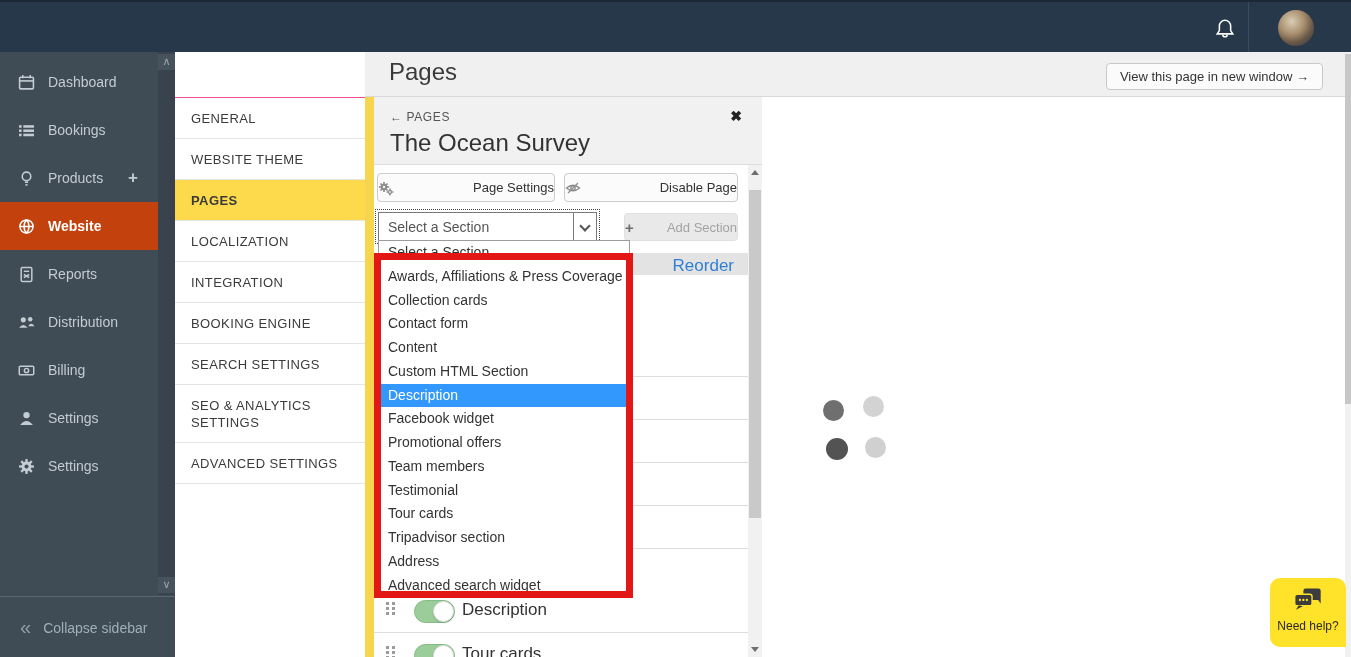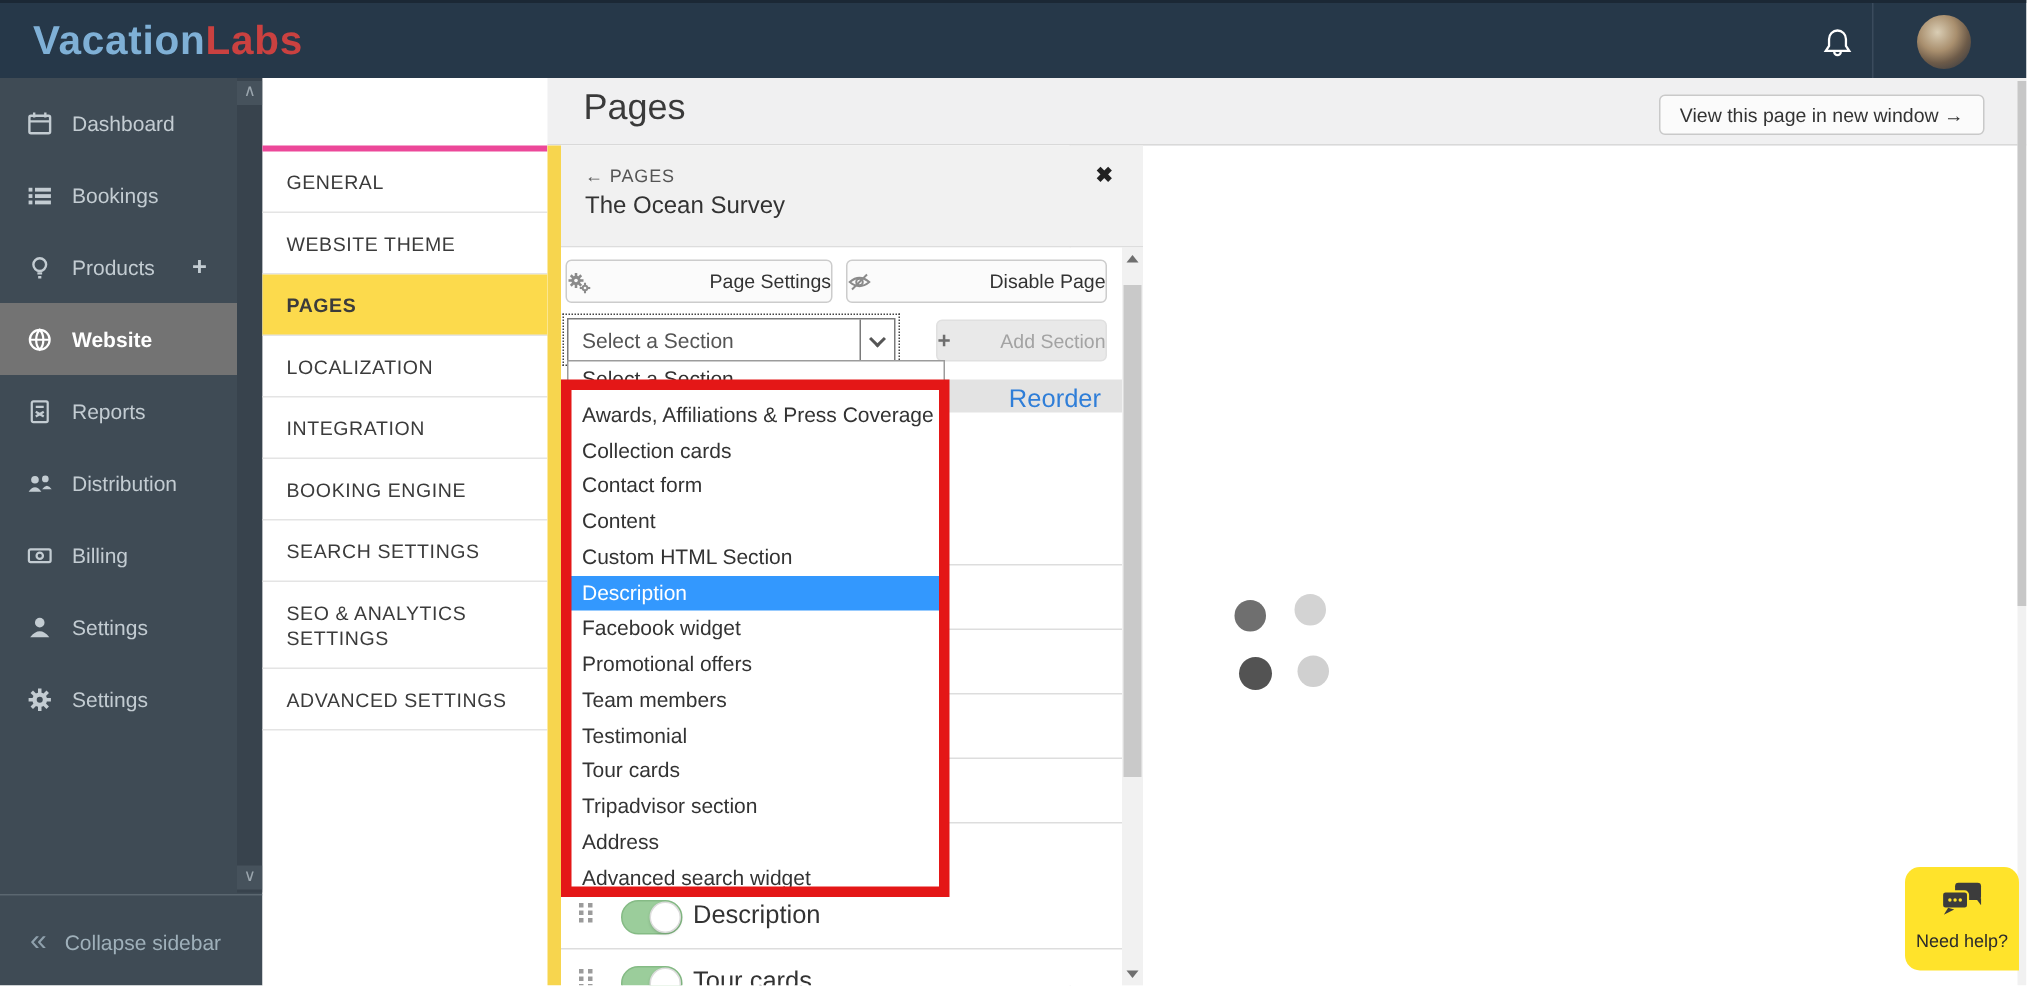--- a/index.html
+++ b/index.html
@@ -18,44 +18,44 @@
 
   
   .sidebar { position:absolute; left:0; top:52px; width:175px; height:605px; background:#3f4b55; }
   .side-scrollstrip { position:absolute; right:0; top:0; width:17px; height:543px; background:#38434d; }
   .side-scroll-arrow { position:absolute; left:0; width:17px; height:16px; color:#9aa5ad; font-size:11px; text-align:center; line-height:15px; background:#46525c; }
   .side-scroll-arrow.up { top:2px; }
   .side-scroll-arrow.down { bottom:2px; }
   .side-menu { position:absolute; left:0; top:6px; width:158px; list-style:none;text-align:right; }
   .side-item { height:48px; display:flex; align-items:center; padding-left:18px; color:#c3ccd2; font-size:14px; cursor:pointer; position:relative; }
   .side-item .sicon { width:17px; height:17px; margin-right:13px; flex:none; }
-  .side-item.active { background:#737373; color:#ffffff; font-weight:bold; }
+  .side-item.active { background:#c2410c; color:#ffffff; font-weight:bold; }
   .side-plus { position:absolute; right:20px; font-size:17px; font-weight:bold; color:#c3ccd2; }
   .side-footer-line { position:absolute; left:0; bottom:60px; width:175px; height:1px; background:#5b6770; }
   .collapse-btn { position:absolute; left:0; bottom:0; width:175px; height:59px; display:flex; align-items:center; padding-left:20px; color:#9fb0ba; font-size:14px; cursor:pointer; }
   .collapse-btn .chev { font-size:20px; margin-right:12px; color:#8fa0ac; }
 
   
   .settings-menu { position:absolute; left:175px; top:52px; width:190px; height:605px; background:#fff; }
-  .settings-list { list-style:none; margin-top:45px; border-top:4px solid #ec4899; }
+  .settings-list { list-style:none; margin-top:45px; border-top:1px solid #ec4899; }
   .settings-item { padding:12px 16px 11px 16px; font-size:13px; color:#3b3b3b; letter-spacing:.4px; border-bottom:1px solid #e4e4e4; cursor:pointer; line-height:17px; }
   .settings-item.active { background:#fcda4c; font-weight:bold; }
 
   
   .main-header { position:absolute; left:365px; top:52px; width:986px; height:45px; background:#f0f0f1; border-bottom:1px solid #d9d9d9; }
   .main-title { position:absolute; left:24px; top:6px; font-size:24px; color:#3a3a3a; }
   .view-page-btn { position:absolute; right:28px; top:11px; height:27px; padding:0 13px; background:#fbfbfb; border:1px solid #c9c9c9; border-radius:4px; font-size:13px; color:#333; line-height:25px; cursor:pointer; }
 
   
   .panel { position:absolute; left:365px; top:97px; width:349px; height:560px; background:#fff; border-right:1px solid #d5d5d5; }
   .panel-yellow-border { position:absolute; left:0; top:0; width:9px; height:560px; background:#f7d54e; }
   .panel-header { position:absolute; left:9px; top:0; width:388px; height:68px; background:#f1f1f1; border-bottom:1px solid #ddd; }
   .back-link { position:absolute; left:16px; top:13px; font-size:12px; color:#555; letter-spacing:.6px; cursor:pointer; }
   .panel-close { position:absolute; right:20px; top:11px; font-size:14px; color:#222; cursor:pointer; font-weight:bold; }
-  .panel-title { position:absolute; left:16px; top:32px; font-size:16px; color:#333; }
+  .panel-title { position:absolute; left:16px; top:32px; font-size:24px; color:#333; }
   .panel-body { position:absolute; left:9px; top:68px; width:374px; height:492px; overflow:hidden; background:#fff; }
 
   .pbtn { position:absolute; height:29px; background:#fbfbfb; border:1px solid #ccc; border-radius:4px; font-size:13px; color:#333;
           display:flex; align-items:center; justify-content:space-between; gap:8px; cursor:pointer; }
   .pbtn .picon { width:16px; height:16px; }
   .btn-page-settings { left:3px; top:8px; width:178px; }
   .btn-disable-page { left:190px; top:8px; width:174px; }
 
   .section-select { position:absolute; left:4px; top:47px; width:219px; height:29px; background:#fff; border:1px solid #7a7a7a;
                     outline:1px dotted #444; outline-offset:2px; cursor:pointer; }
@@ -99,23 +99,20 @@
   .page-scroll-thumb { position:absolute; left:0; top:2px; width:6px; height:350px; background:#c7c7c7; }
 
   .need-help { position:absolute; left:1270px; top:578px; width:76px; height:69px; background:#ffe32b; border-radius:10px 10px 0 10px; cursor:pointer; text-align:center; }
   .need-help .chat-icon { margin-top:9px; }
   .need-help .nh-label { font-size:12px; color:#2b2b2b; margin-top:2px; }
 </style>
 </head>
 <body>
 
 <div class="topbar">
-  <div class="brand">
-    <span class="b1">Vacation</span><span class="b2">Labs</span>
-  </div>
   <div class="bell">
     <svg viewBox="0 0 24 24" width="26" height="26" fill="none" stroke="#ffffff" stroke-width="1.4">
       <path d="M12 4 a5.2 5.2 0 0 0 -5.2 5.2 v4.3 l-2 3 h14.4 l-2 -3 v-4.3 a5.2 5.2 0 0 0 -5.2 -5.2 z"></path>
       <path d="M10 17.2 a2 2 0 0 0 4 0"></path>
     </svg>
   </div>
   <div class="topbar-divider"></div>
   <div class="avatar"></div>
 </div>
 

